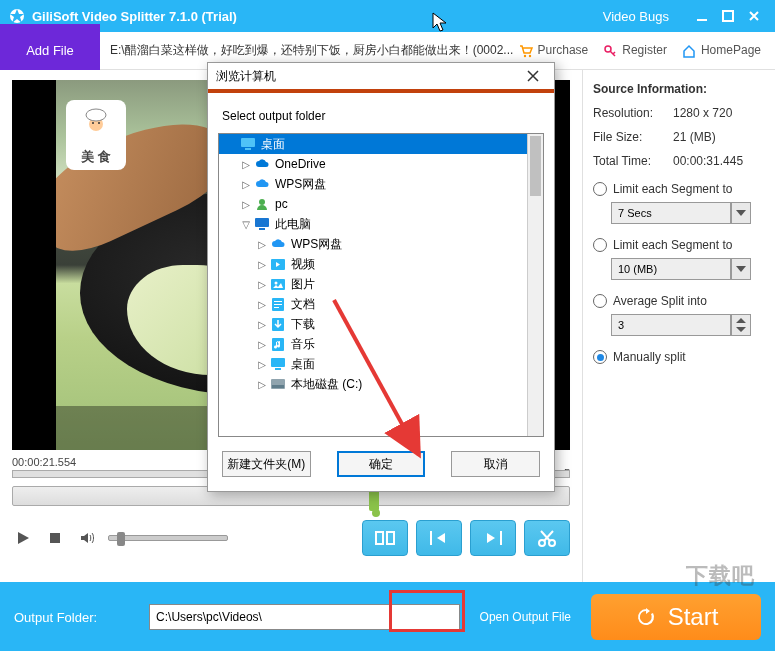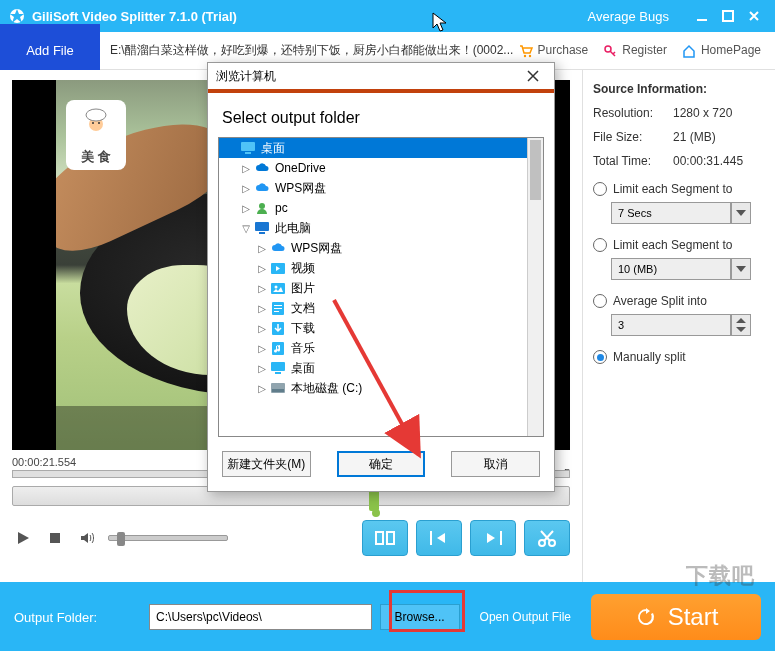--- a/index.html
+++ b/index.html
@@ -5,21 +5,21 @@
 * { box-sizing: border-box; margin: 0; padding: 0; font-family: "Microsoft YaHei", Arial, sans-serif; }
 body { width: 775px; height: 651px; background: #fff; position: relative; overflow: hidden; }
 
 .titlebar { background: #29b6f6; height: 30px; display: flex; align-items: center; padding: 16px 8px; color: #fff; font-size: 13px; }
 .titlebar .logo { width: 18px; height: 18px; margin-right: 6px; display:inline-flex; align-items:center; justify-content:center; }
 .titlebar .title { flex: 1; font-weight: bold; }
 .titlebar .report { margin-right: 20px; cursor: pointer; }
 .winbtn { width: 26px; height: 20px; display: inline-flex; align-items: center; justify-content: center; cursor: pointer; color:#fff; }
 
 .toolbar { height: 38px; background: #fff; display: flex; align-items: center; border-bottom: 1px solid #e0e0e0; }
-.addfile { background: #1d4ed8; color: #fff; width: 100px; height: 54px; display:flex; align-items:center; justify-content:center; font-size: 13px; cursor:pointer;text-align:center; }
+.addfile { background: #6d28d9; color: #fff; width: 100px; height: 54px; display:flex; align-items:center; justify-content:center; font-size: 13px; cursor:pointer;text-align:center; }
 .filepath { flex:1; padding: 0 10px; font-size: 12px; color: #333; overflow:hidden; white-space:nowrap; }
 .toollink { display:flex; align-items:flex-start; font-size:12px; color:#555; margin-right:14px; cursor:pointer; }
 .toollink .ticon { width:16px; height:16px; margin-right:4px; display:inline-flex; align-items:center; justify-content:center; }
 
 .main { display:flex; height: 512px; background:#fff; }
 .leftpane { width: 582px; background:#fff; padding:10px 12px; }
 .video { width: 558px; height: 370px; background:#000; position:relative; }
 .video-inner { position:absolute; left:50%; transform:translateX(-50%); top:0; width:470px; height:370px; overflow:hidden; }
 .food-scene { width:100%; height:100%; background: linear-gradient(180deg, #8b9a7e 0%, #aac29a 15%, #d8e6c8 30%, #4a5244 30%, #3a4038 50%, #c8dd9e 55%, #b8d088 70%, #a0c078 100%); position:relative; }
 .wok { position:absolute; left:5%; top:30%; width:70%; height:55%; background: radial-gradient(ellipse at 40% 40%, #2a2a2a, #0a0a0a); border-radius:50%; }
@@ -67,21 +67,21 @@
 .openout { color:#fff; font-size:12px; cursor:pointer; margin:0 12px; }
 .startbtn { width:170px; height:46px; background:linear-gradient(#ffa030,#ff8c1a); border-radius:6px; display:flex; align-items:center; justify-content:center; color:#fff; font-size:24px; cursor:pointer; gap:10px; }
 
 .browse-redbox { position:absolute; left:389px; top:590px; width:76px; height:42px; border:3px solid #e53935; pointer-events:none; }
 
 
 .dialog { position:absolute; left:207px; top:62px; width:348px; height:430px; background:#fff; border:1px solid #999; box-shadow: 3px 3px 12px rgba(0,0,0,0.3); display:flex; flex-direction:column; }
 .dlg-title { height:30px; background:#fff; border-bottom:4px solid #c2410c; display:flex; align-items:center; padding:0 8px; font-size:12px; }
 .dlg-title .t { flex:1; }
 .dlg-close { width:26px; height:22px; display:flex; align-items:center; justify-content:center; cursor:pointer; }
-.dlg-label { padding:16px 14px 10px; font-size:16px; }
+.dlg-label { padding:16px 14px 10px; font-size:12px; }
 .tree { flex:1; margin:0 10px; border:1px solid #888; background:#fff; overflow:auto; font-size:12px; position:relative; }
 .tree-scroll { position:absolute; right:0; top:0; bottom:0; width:16px; background:#f0f0f0; border-left:1px solid #ccc; }
 .tree-scroll .thumb { position:absolute; top:2px; left:2px; right:2px; height:60px; background:#c0c0c0; }
 .tnode { display:flex; align-items:center; height:20px; padding-left:6px; cursor:pointer; }
 .tnode.sel { background:#0078d7; color:#fff; }
 .tnode .exp { width:14px; display:inline-flex; justify-content:center; color:#666; font-size:10px; }
 .tnode .ticn { width:18px; height:16px; margin-right:4px; display:inline-flex; align-items:center; justify-content:center; }
 .ind1 { padding-left:20px; } .ind2 { padding-left:36px; }
 .dlg-btns { display:flex; gap:26px; padding:14px; justify-content:center; }
 .dlg-btn { width:92px; height:26px; border:1px solid #999; background:#f5f5f5; font-size:12px; cursor:pointer; display:flex; align-items:center; justify-content:center; }
@@ -96,21 +96,21 @@
 <body>
 
 <div class="titlebar">
   <span class="logo">
       <svg width="16" height="16">
         <circle cx="8" cy="8" r="7" fill="#fff"></circle>
         <path d="M8 1 L10 6 L15 6 L11 9 L13 15 L8 11 L3 15 L5 9 L1 6 L6 6 Z" fill="#29b6f6"></path>
       </svg>
     </span>
   <span class="title">GiliSoft Video Splitter 7.1.0 (Trial)</span>
-  <span class="report">Average Bugs</span>
+  <span class="report">Video Bugs</span>
   <span class="winbtn">
       <svg width="12" height="12">
         <rect x="1" y="9" width="10" height="2" fill="#fff"></rect>
       </svg>
     </span>
   <span class="winbtn">
       <svg width="12" height="12">
         <rect x="1" y="1" width="10" height="10" fill="none" stroke="#fff" stroke-width="2"></rect>
       </svg>
     </span>
@@ -293,21 +293,20 @@
     <div class="radio-row">
         <span class="radio checked"></span>
         <span>Manually split</span>
       </div>
   </div>
 </div>
 
 <div class="footer">
   <span class="outlabel">Output Folder:</span>
   <input class="outpath" value="C:\Users\pc\Videos\" style="">
-  <button class="browsebtn">Browse...</button>
   <span class="openout">Open Output File</span>
   <div class="startbtn">
     <svg width="24" height="24">
         <path d="M12 4a8 8 0 1 0 7 4l-2 1a6 6 0 1 1-5-3V3l4 3-4 3V6" fill="#fff"></path>
       </svg>
     <span>Start</span>
   </div>
 </div>
 
 <div class="browse-redbox"></div>

